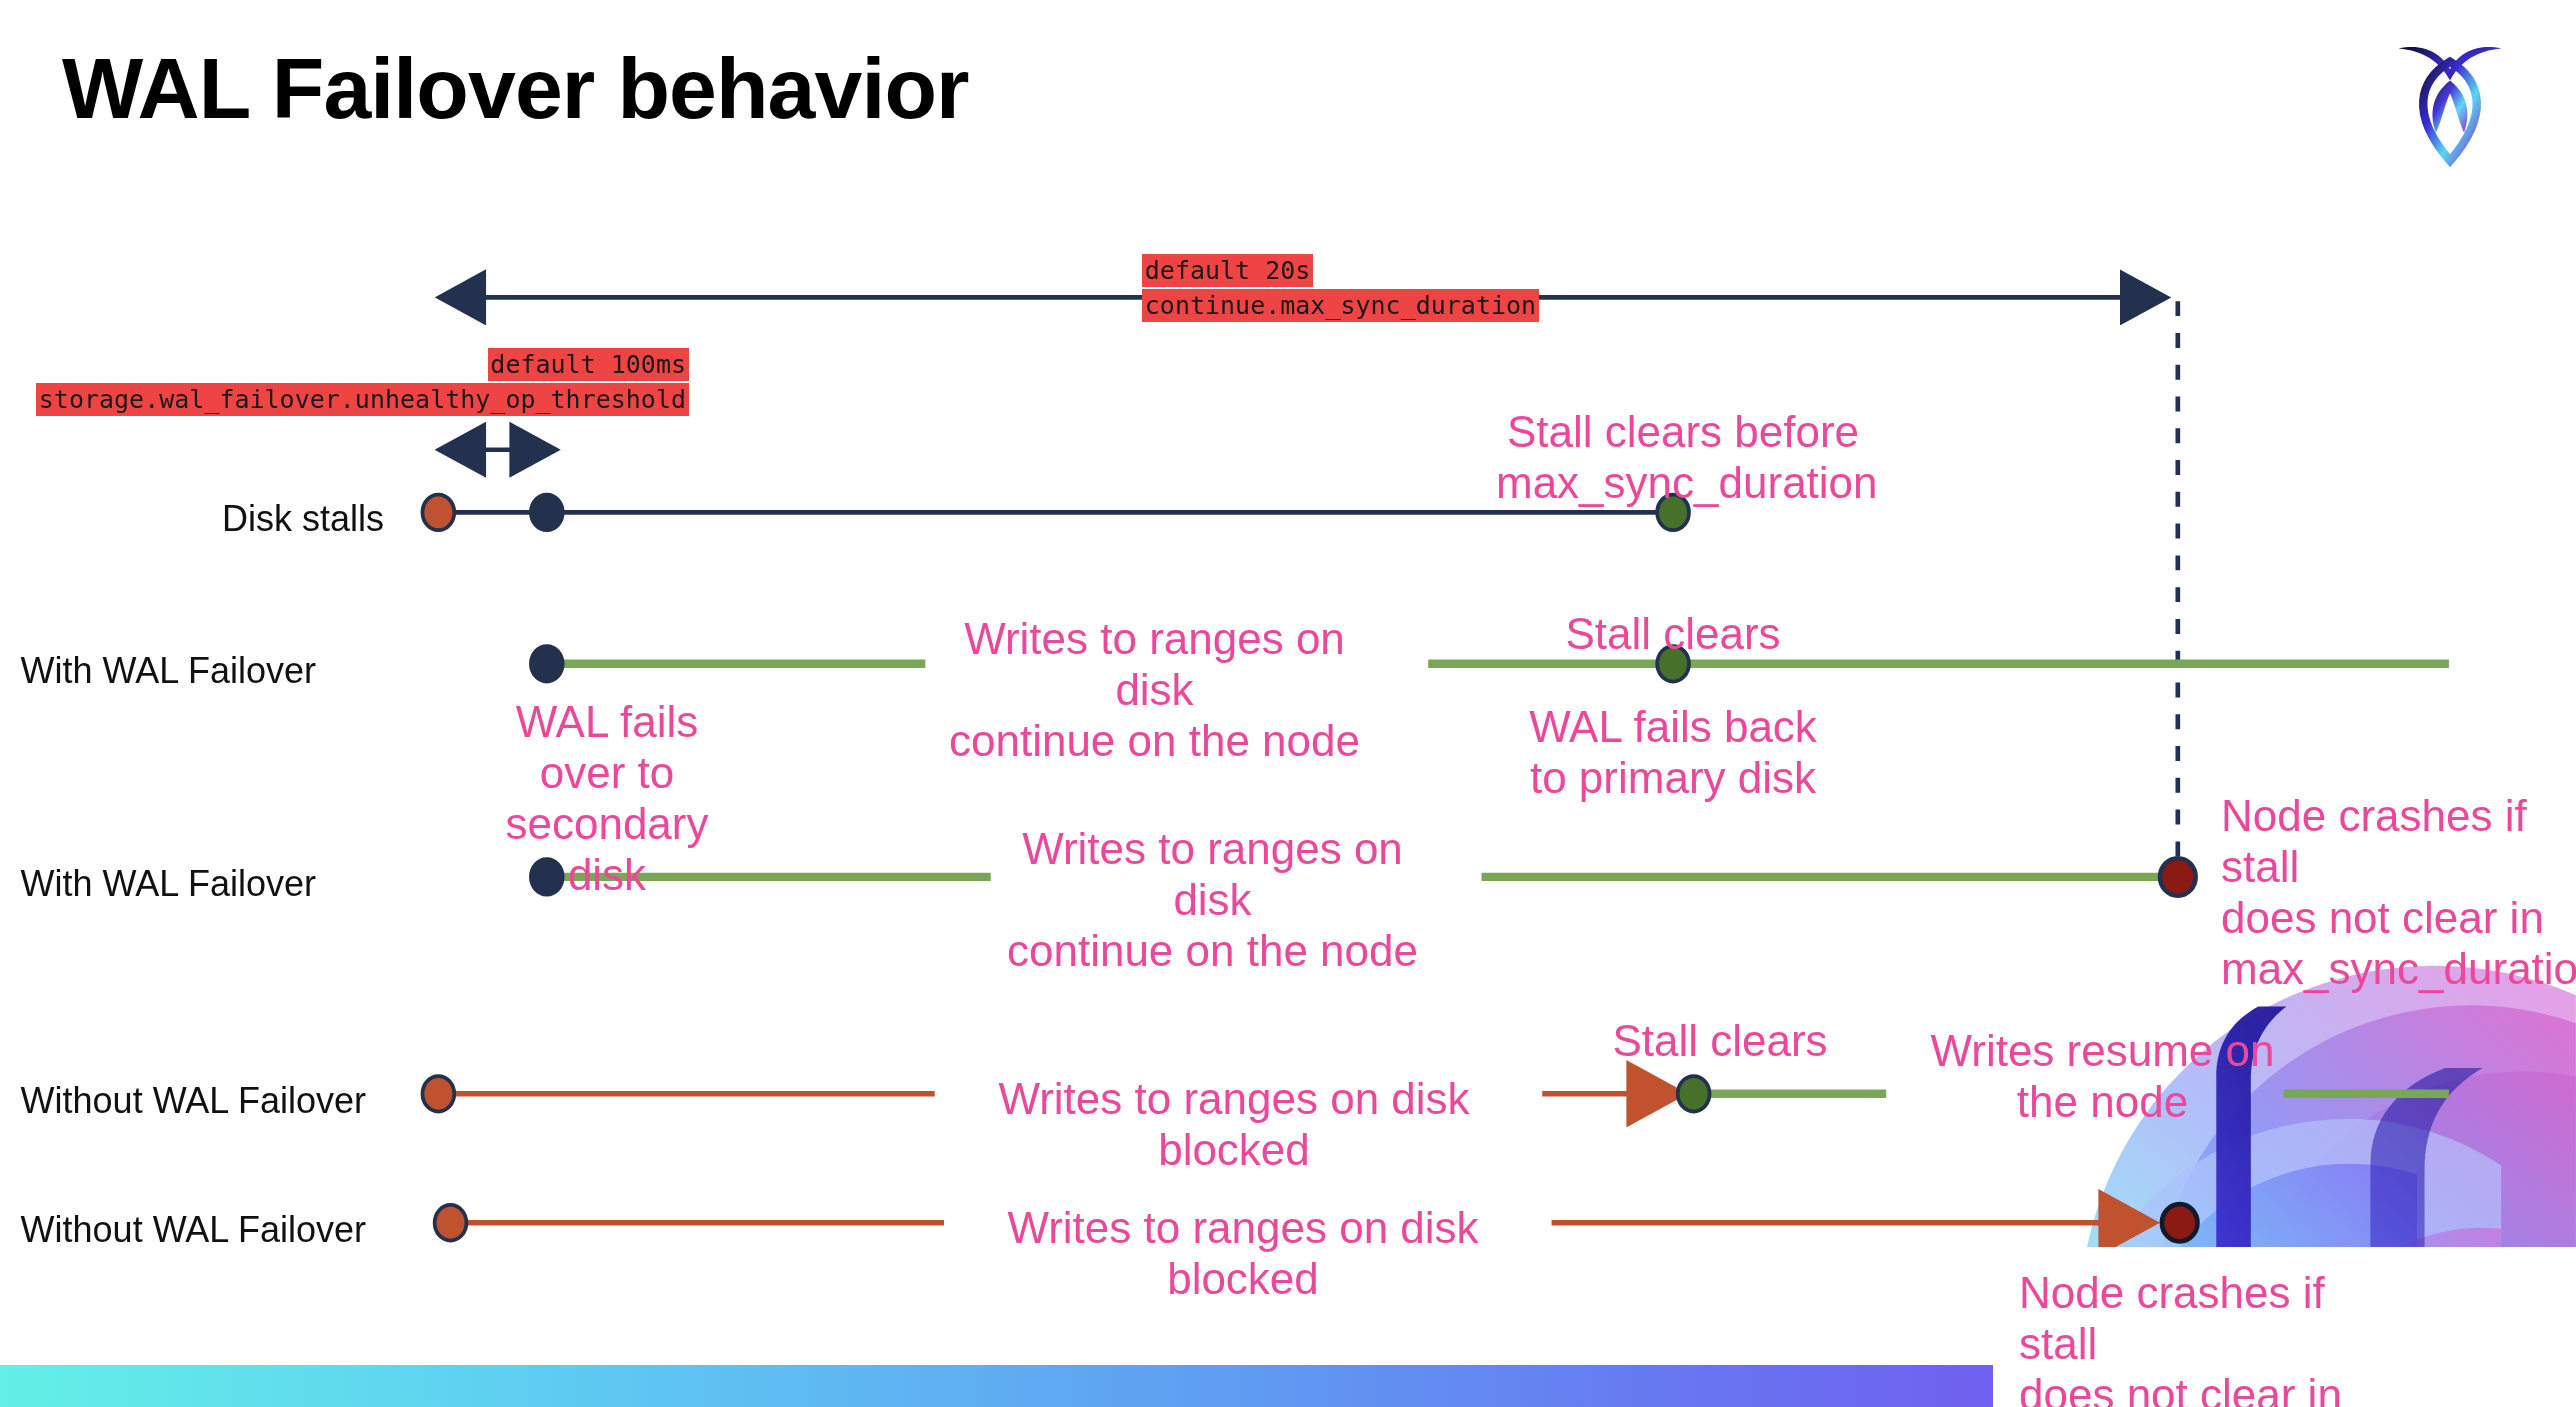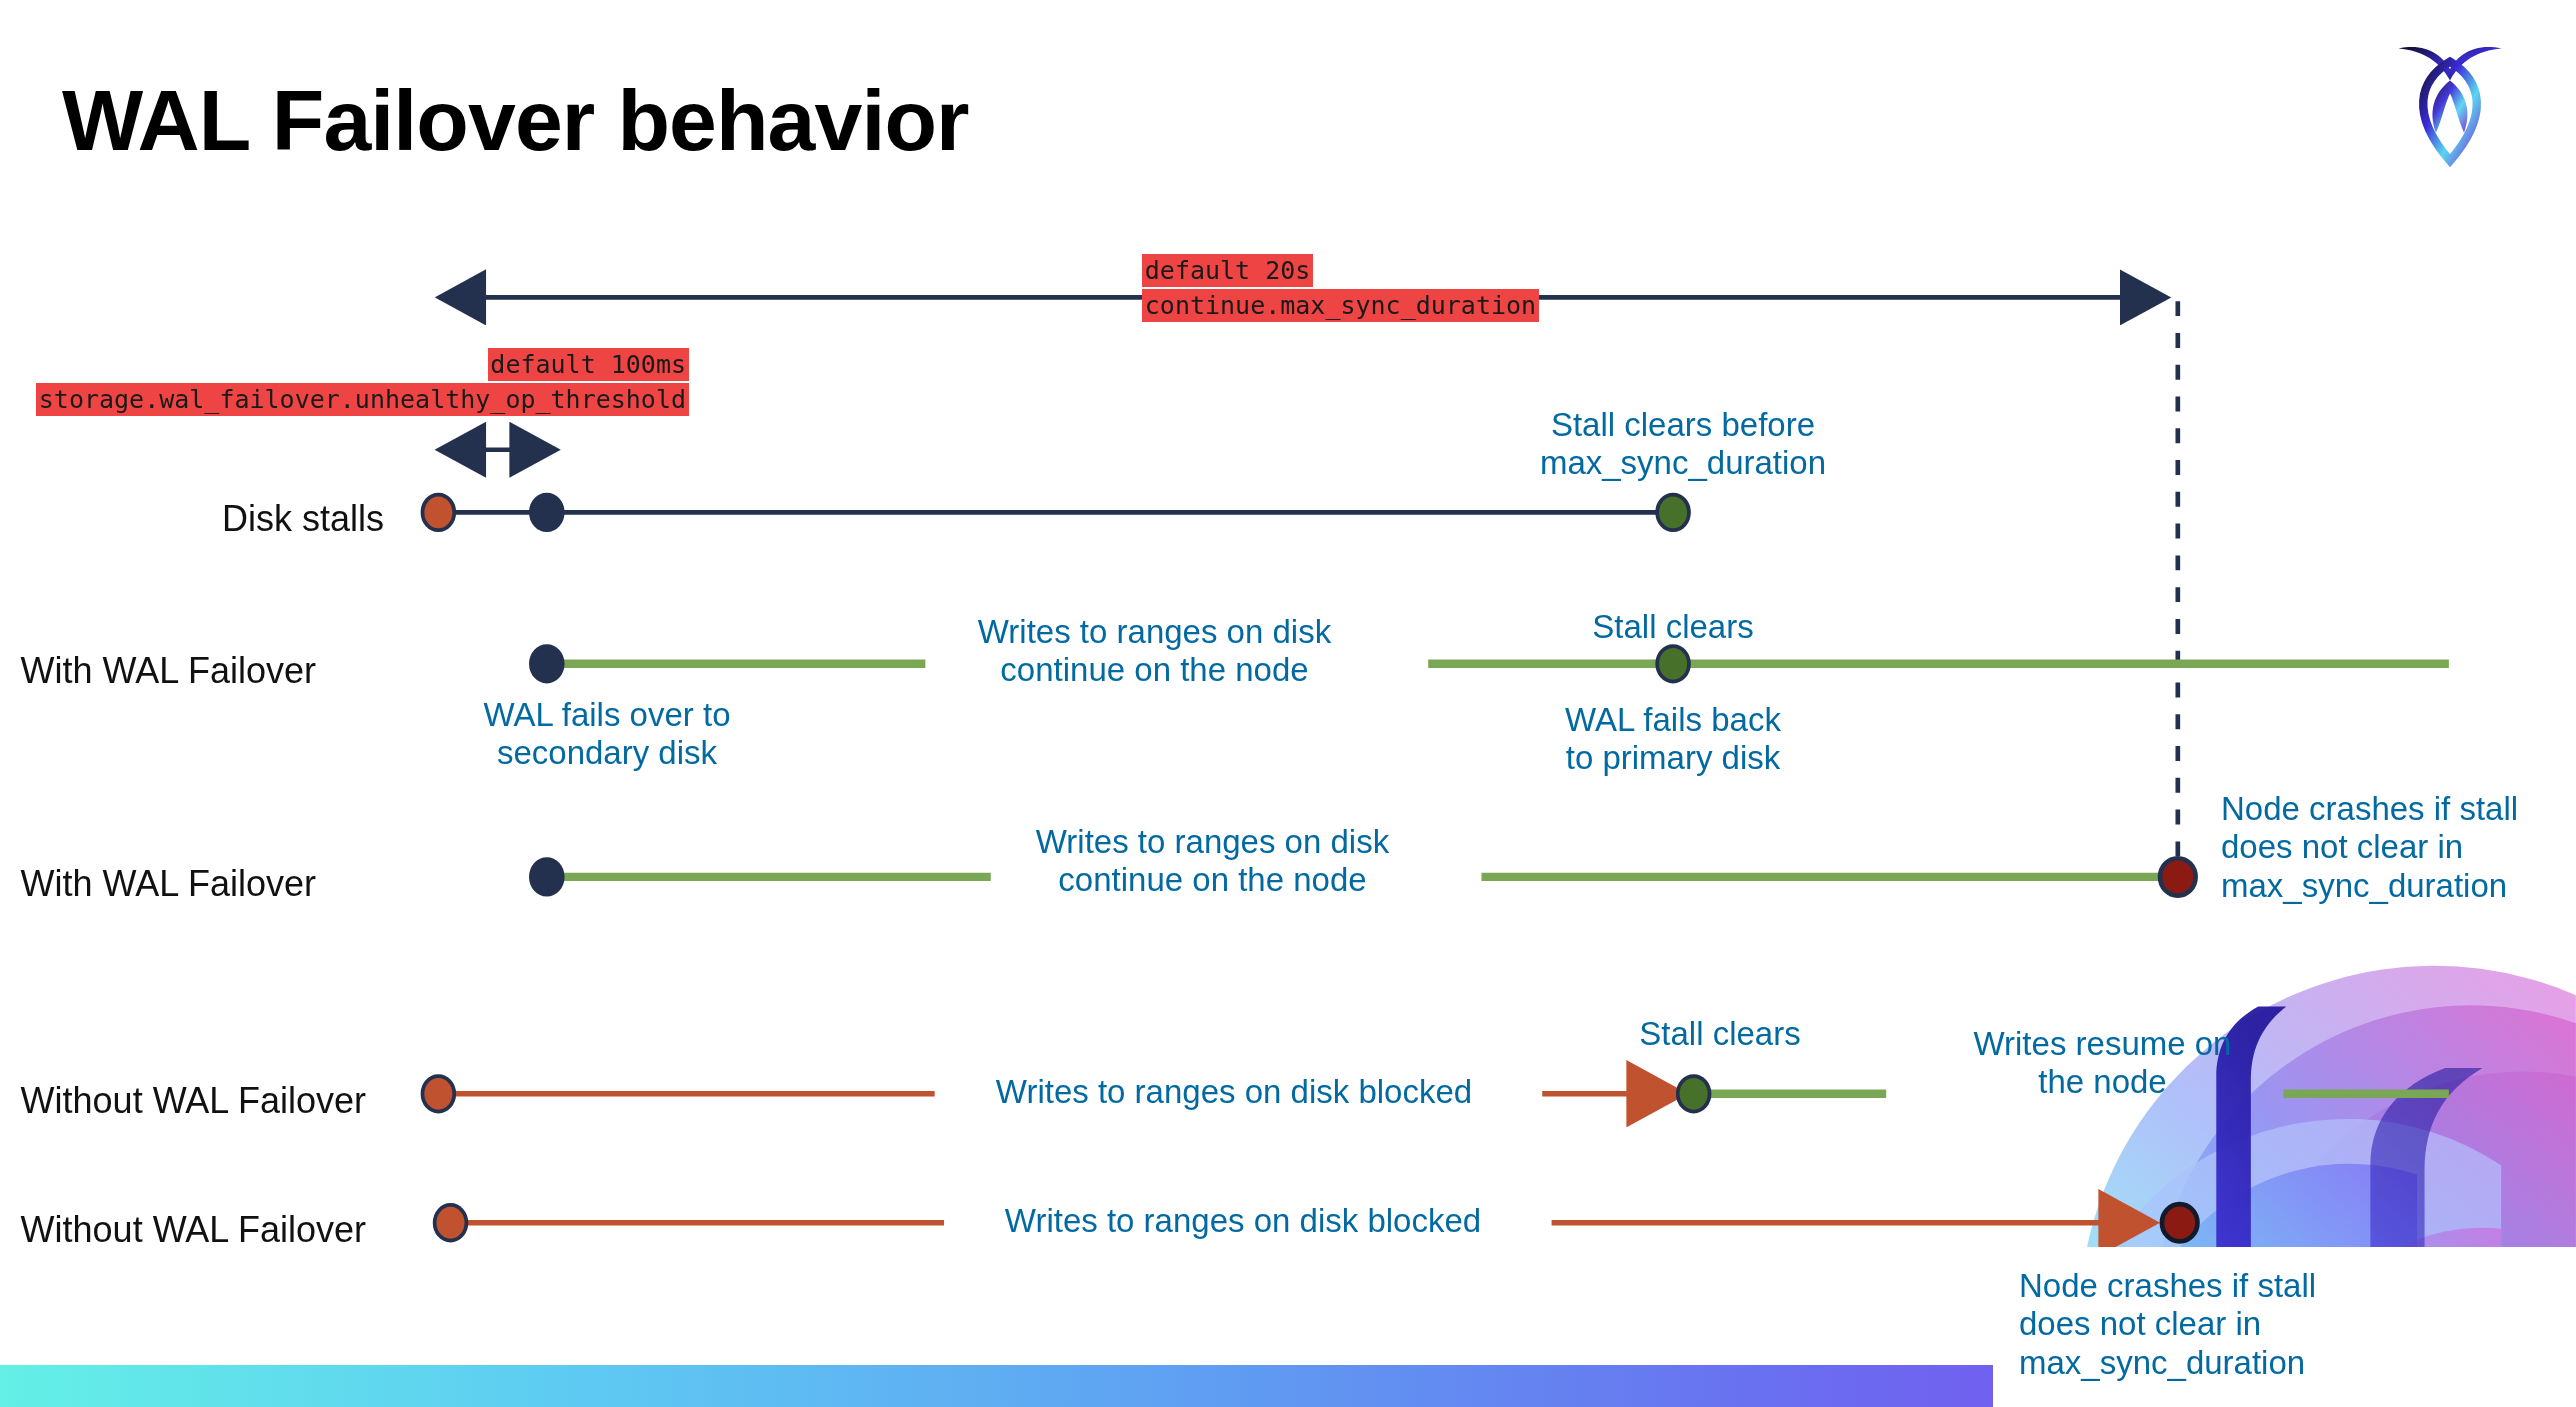--- a/index.html
+++ b/index.html
@@ -19,21 +19,20 @@
     z-index:2;}
   .white-callout{position:absolute;z-index:5;background:#ffffff;}
 
   
   .title{
     position:absolute;left:62px;top:45px;
     font-size:86px;font-weight:bold;color:#000;
     letter-spacing:-0.9px;line-height:1;
     font-family:"Liberation Sans", sans-serif;
     z-index:6;
-    margin-top:32px;
   }
 
   
   .logo{position:absolute;left:2389px;top:28px;width:122px;height:145px;z-index:6;}
 
   
   .mono{
     font-family:"DejaVu Sans Mono","Liberation Mono",monospace;
     font-size:25px;color:#1a1a1a;white-space:pre;
     background:#ef4444;display:inline-block;padding:0.9px 2.8px;line-height:1.25;
@@ -43,21 +42,21 @@
 
   
   .rowlabel{
     position:absolute;font-size:36px;color:#111;z-index:6;white-space:nowrap;
     font-family:"Liberation Sans", sans-serif;
     margin-top:7px;
   }
 
   
   .note{
-    position:absolute;font-size:33px;color:#0369a1;z-index:6;
+    position:absolute;font-size:44px;color:#ec4899;z-index:6;
     line-height:1.16;text-align:center;white-space:pre-line;
     font-family:"Liberation Sans", sans-serif;
   }
   .note.left{text-align:left;}
 
   
   svg.diagram{position:absolute;left:0;top:0;width:2576px;height:1408px;z-index:4;pointer-events:none;}
 </style>
 </head>
 <body>

